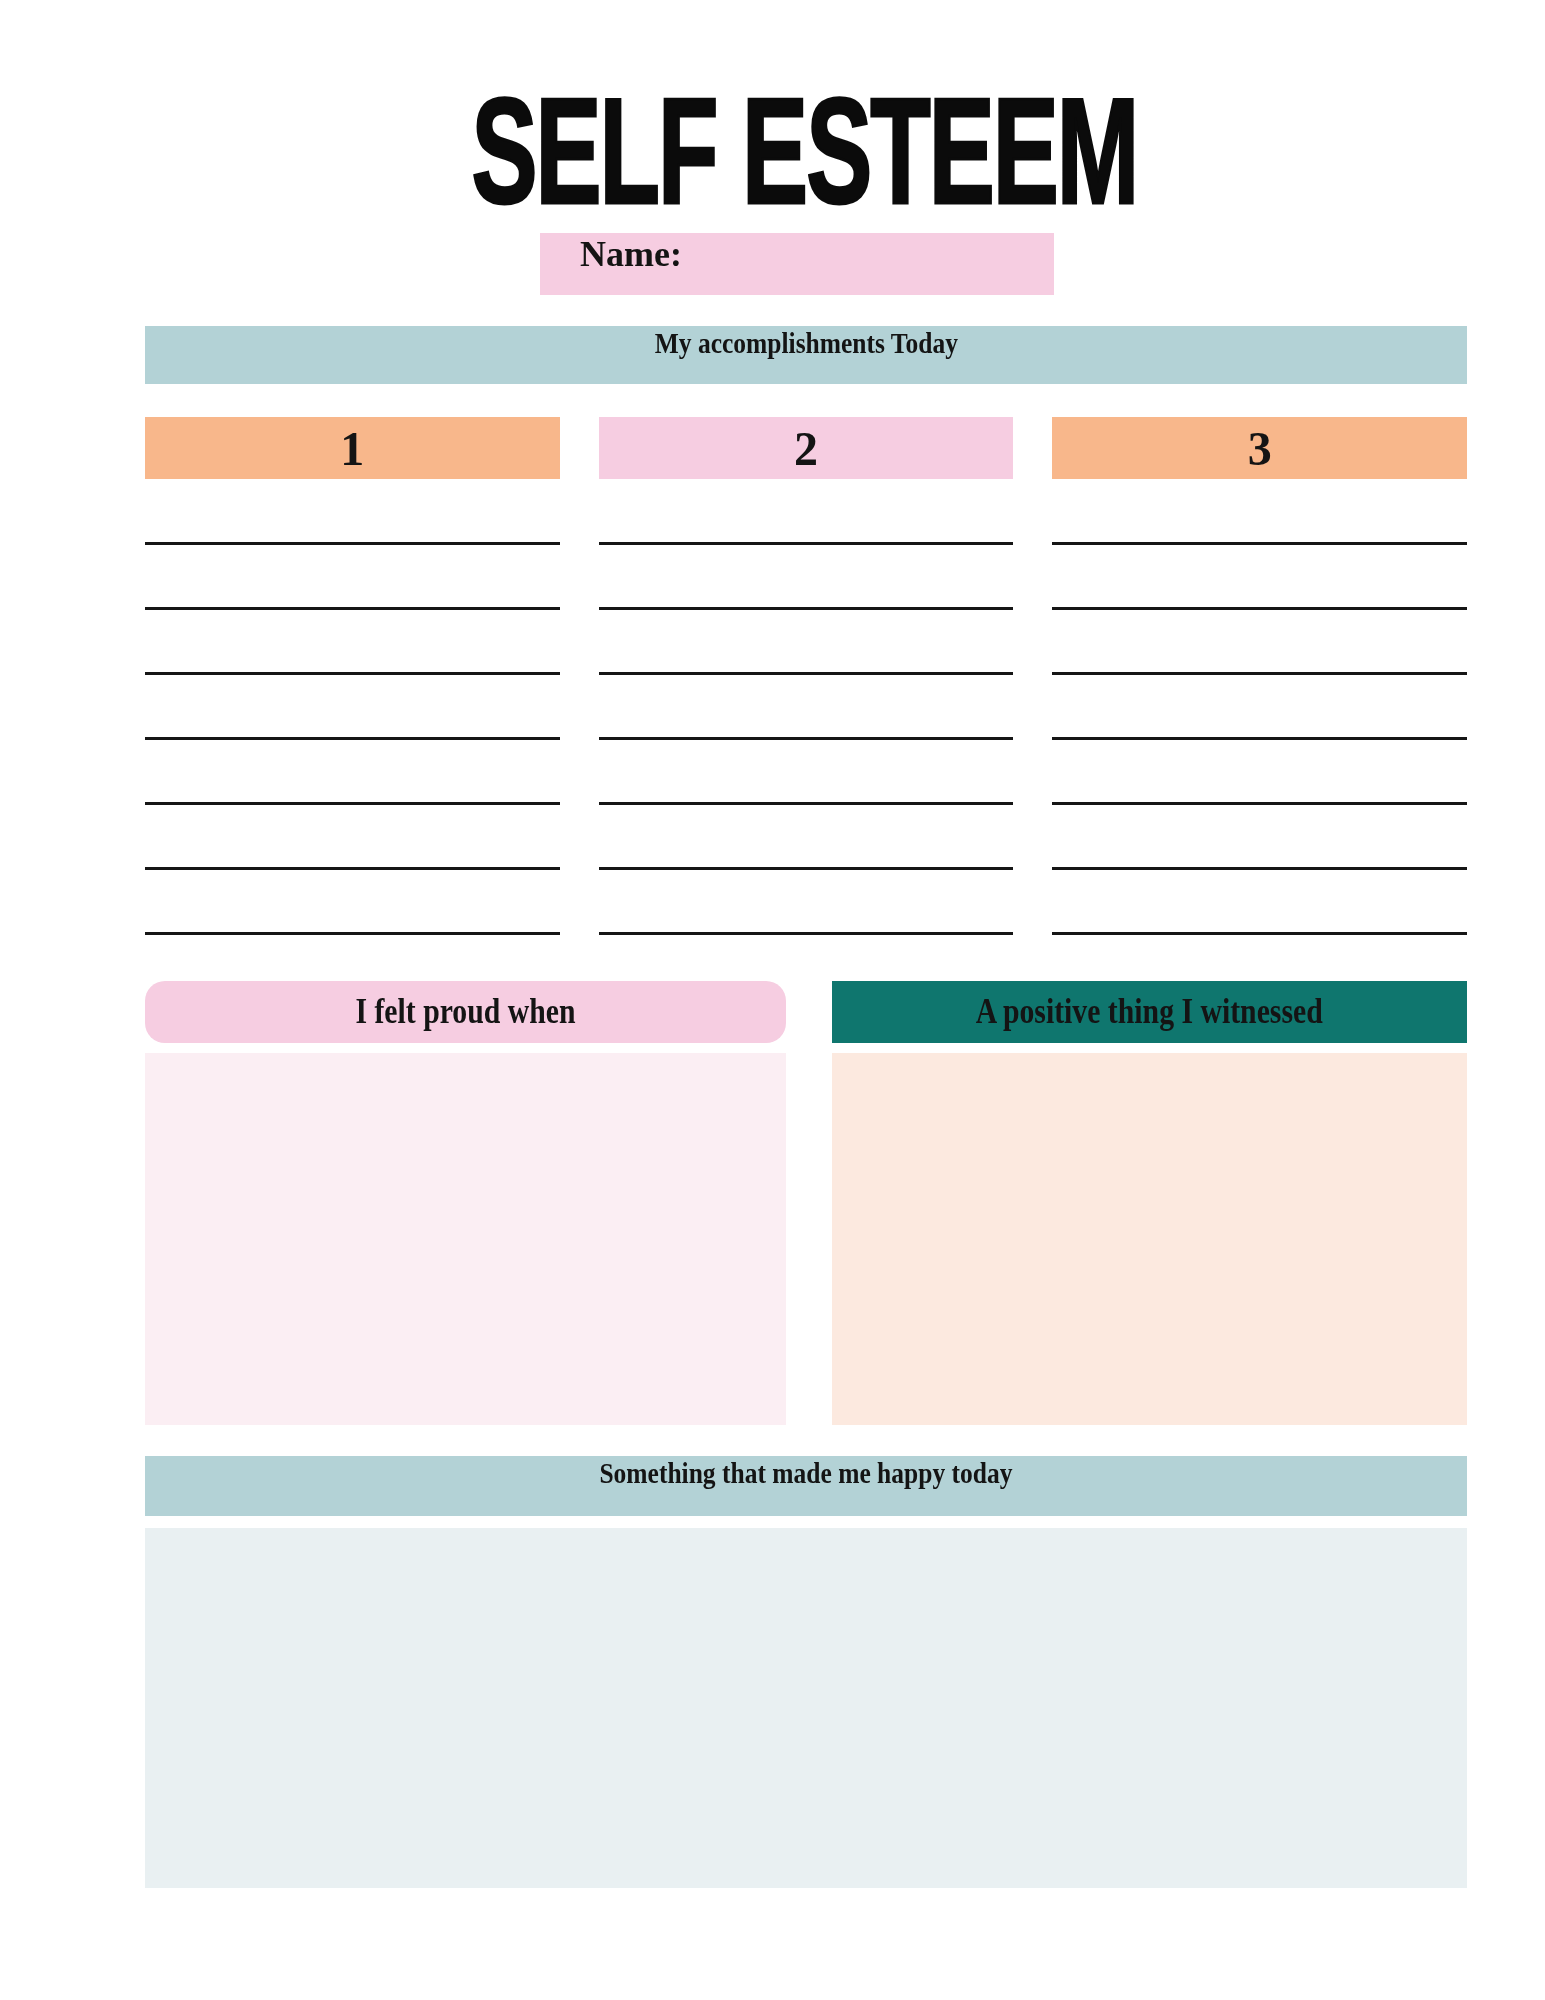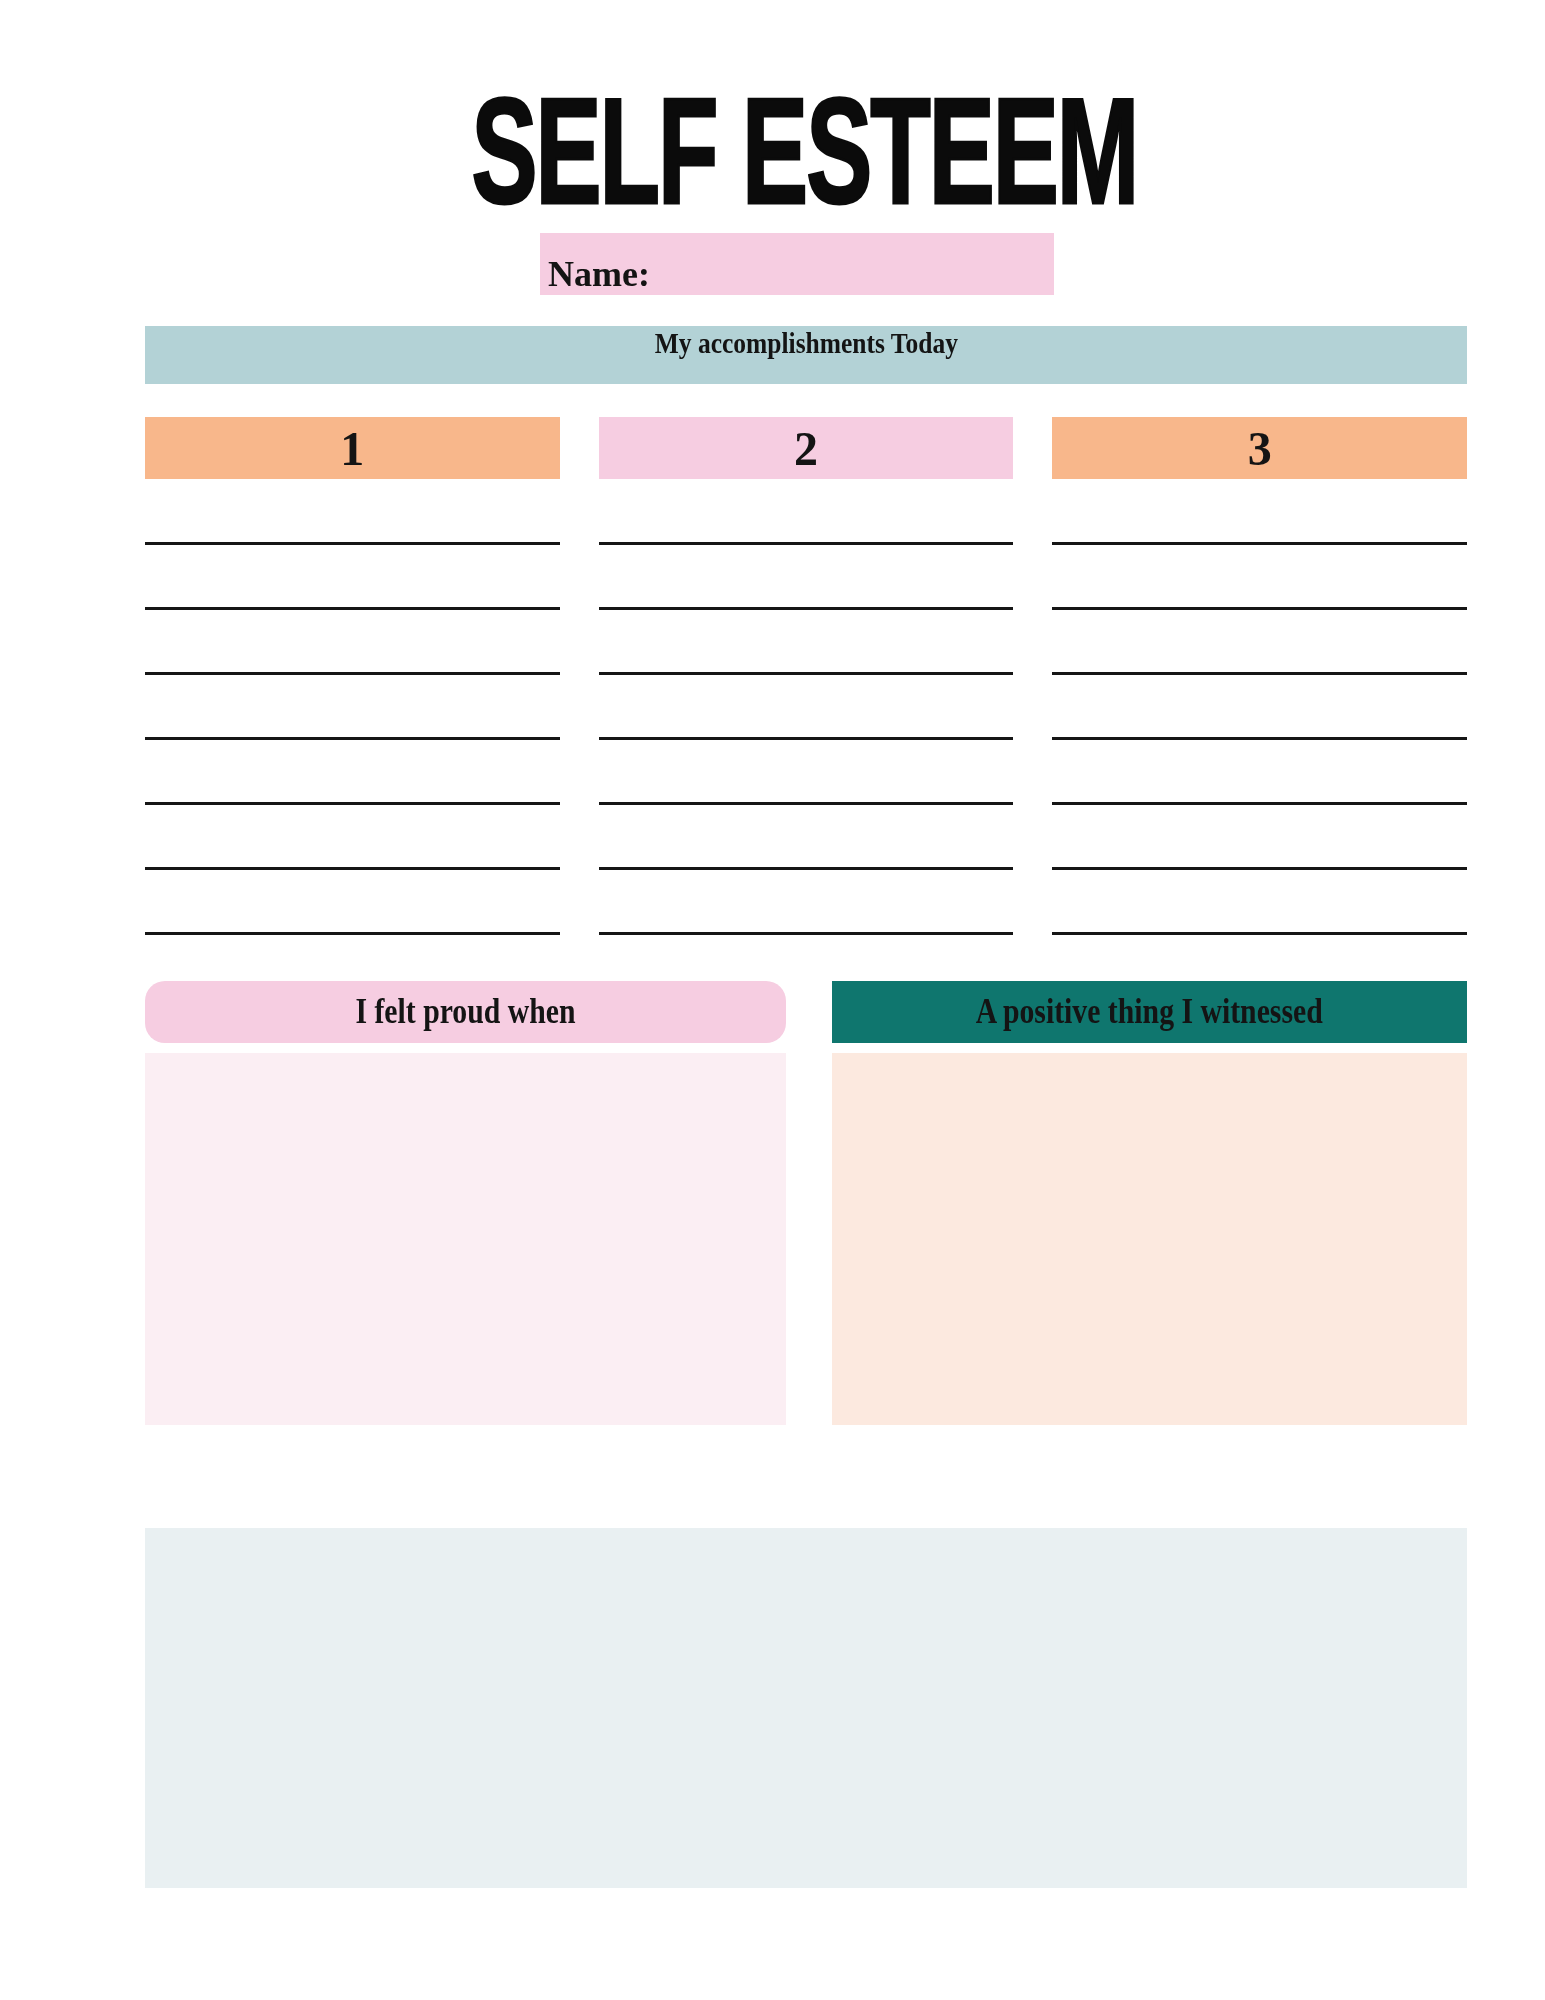--- a/index.html
+++ b/index.html
@@ -30,22 +30,22 @@
     transform-origin: center;
     white-space: nowrap;
     -webkit-text-stroke: 3px #0b0b0b;
   }
 
   
   .name-bar {
     position: absolute;
     left: 508px; top: 233px;
     width: 514px; height: 62px;
-    display: flex; align-items: flex-end;
-    padding-left: 8px; box-sizing: border-box;
+    display: flex; align-items: flex-start;
+    padding-left: 40px; box-sizing: border-box;
     font-weight: bold; font-size: 36px;
   }
 
   
   .band {
     position: absolute;
     left: 113px; width: 1322px; height: 60px;
     display: flex; justify-content: center;
     font-weight: bold; font-size: 30px;
   }
@@ -168,15 +168,18 @@
   <div class="sec-header sec-header-proud" style="background: rgb(246, 205, 225); border-radius: 20px;">
     <span class="cond">I felt proud when</span>
   </div>
   <div class="sec-header sec-header-witnessed" style="background: #0f766e;">
     <span class="cond">A positive thing I witnessed</span>
   </div>
 
   <div class="sec-body sec-body-proud" style="background: rgb(251, 238, 243);"></div>
   <div class="sec-body sec-body-witnessed" style="background: rgb(252, 233, 223);"></div>
 
+  <div class="band band-happy" style="background: rgb(179, 210, 214);">
+    <span class="cond">Something that made me happy today</span>
+  </div>
   <div class="happy-body" style="background: rgb(233, 240, 242);"></div>
 
 </div>
 
 </body></html>

